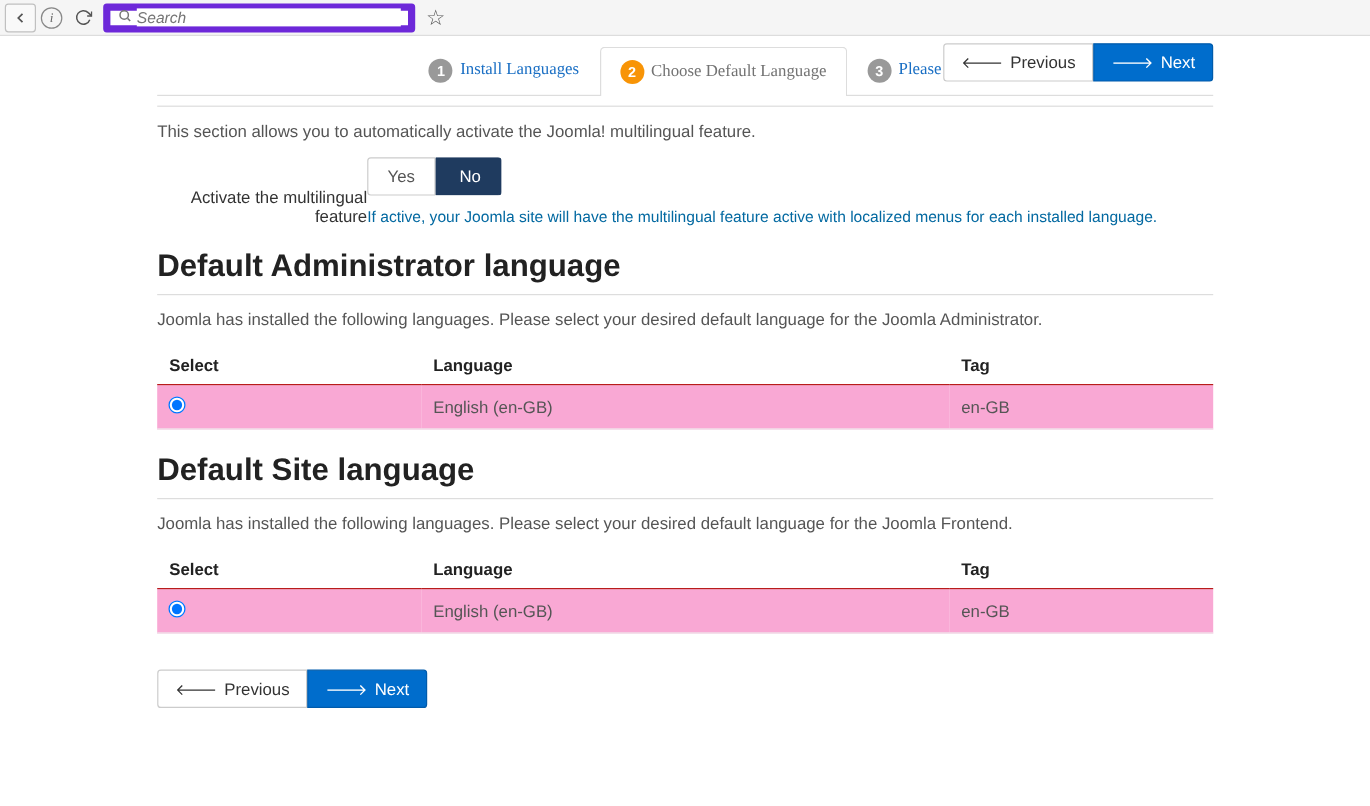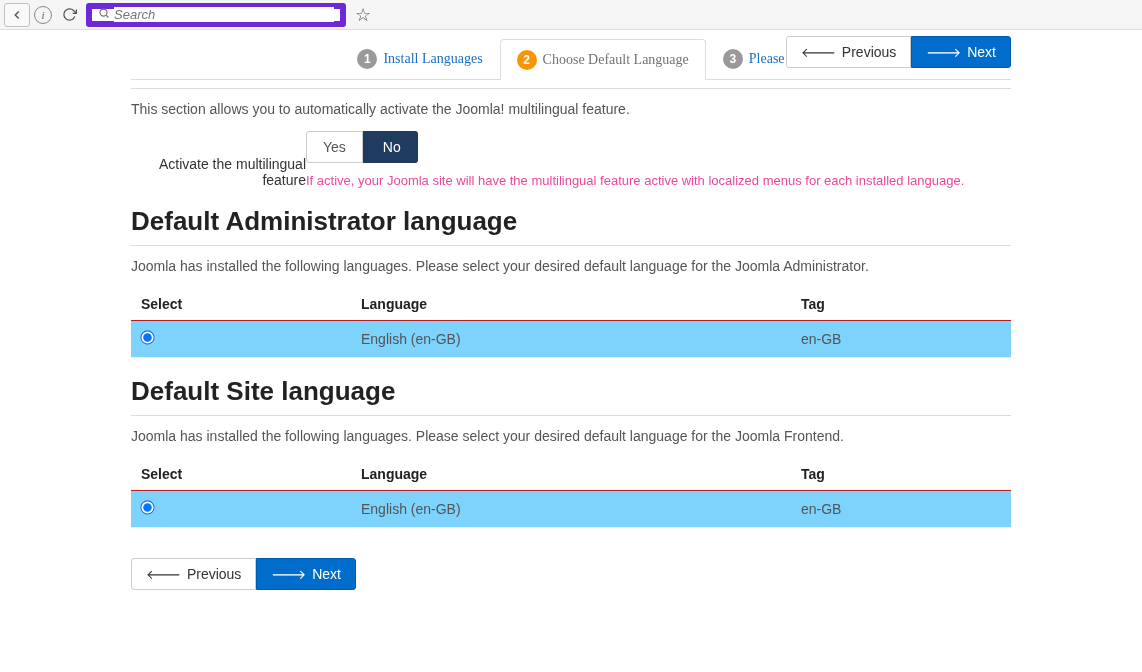--- a/index.html
+++ b/index.html
@@ -43,26 +43,26 @@
   .btn-group .btn:last-child { border-top-right-radius: 3px; border-bottom-right-radius: 3px; }
   
   .form-row { display: flex; align-items: flex-end; margin-bottom: 10px; }
   .form-label { width: 175px; text-align: right; color: #333; padding-top: 6px; font-size: 14px; }
   .form-control { flex: 1; }
   .toggle { display: inline-flex; }
   .toggle .opt { padding: 7px 16px; border: 1px solid #ccc; background: #fff; color: #555; cursor: pointer; font-size: 14px; }
   .toggle .opt:first-child { border-top-left-radius: 3px; border-bottom-left-radius: 3px; }
   .toggle .opt:last-child { border-top-right-radius: 3px; border-bottom-right-radius: 3px; border-left: none; padding-left: 20px; }
   .toggle .opt.active { background: #1f3b5f; color: #fff; border-color: #1f3b5f; }
-  .help-text { color: #ec4899; font-size: 13px; margin-top: 10px; }
+  .help-text { color: #0369a1; font-size: 13px; margin-top: 10px; }
   
   table { width: 100%; border-collapse: collapse; font-size: 14px; }
   th { text-align: left; font-weight: bold; padding: 8px 10px; border-bottom: 1px solid #b91c1c; color: #222; }
   td { padding: 10px; border-bottom: 1px solid #eee; color: #555; }
-  tbody tr { background: #7dd3fc; }
+  tbody tr { background: #f9a8d4; }
   input[type=radio] { transform: scale(1.1); }
   
   .clearfix::after { content: ""; display: table; clear: both; }
   .bottom-actions { text-align: right; margin-top: 30px; }
   .arrow { font-size: 13px; }
 </style>
 </head>
 <body>
 
 <div class="browser-bar">

